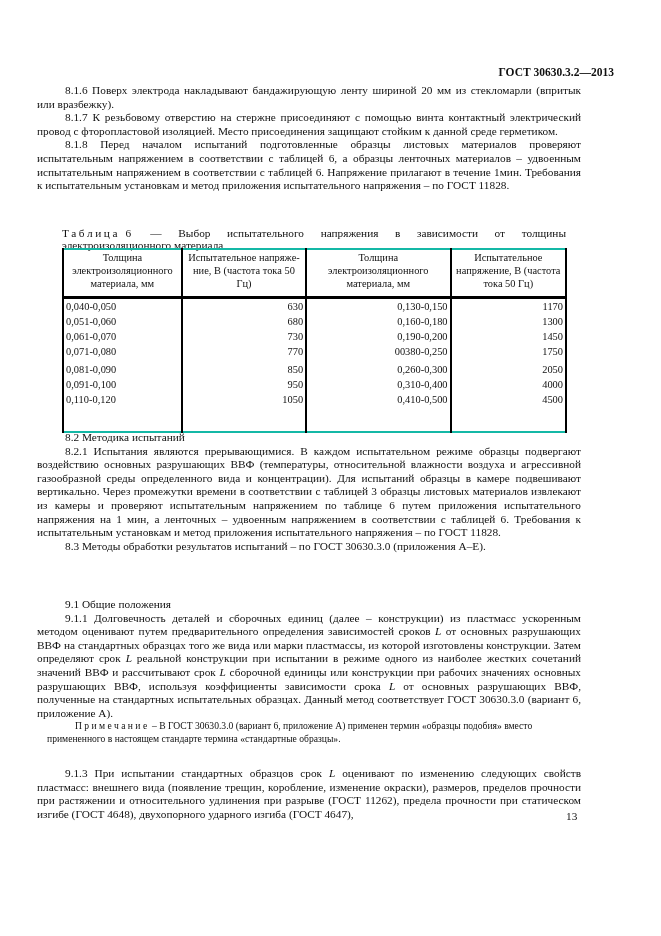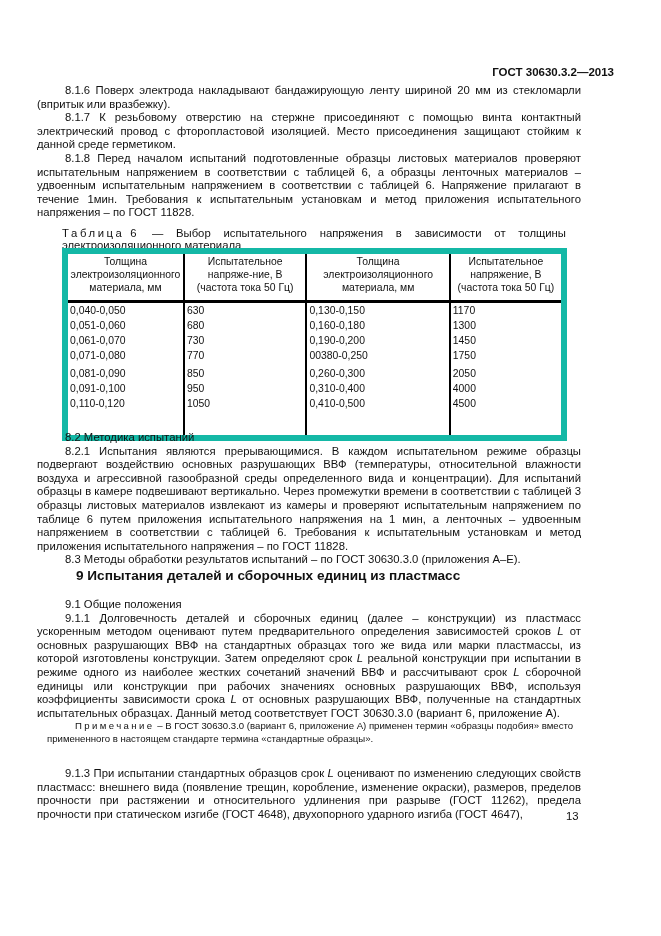--- a/index.html
+++ b/index.html
@@ -1,32 +1,32 @@
 <!DOCTYPE html>
 <html><head>
 <meta charset="utf-8">
 <style>
   html, body { margin: 0; padding: 0; background: #ffffff; }
   body { width: 661px; height: 936px; position: relative; overflow: hidden;
          font-family: "Liberation Sans", sans-serif; color: #111; }
-  .page { position: absolute; left: 0; top: 0; width: 661px; height: 716px; }
+  .page { position: absolute; left: 0; top: 0; width: 661px; height: 716px; font-family: Liberation Serif, serif; }
   .hdr { position: absolute; right: 47px; top: 66px; font-weight: bold; font-size: 11.5px; }
   .block { position: absolute; left: 37px; width: 544px; font-size: 11.3px; line-height: 13.6px; text-align: justify; }
   .p { margin: 0; text-indent: 28px; }
   .sp { letter-spacing: 2.6px; }
   .caption { position: absolute; left: 62px; width: 504px; top: 227px; font-size: 11.3px; line-height: 12px; }
   .caption .l1 { display: flex; justify-content: space-between; }
   table.t6 { position: absolute; left: 62px; top: 248px; width: 505px; border-collapse: collapse;
              font-size: 10.4px; }
   table.t6 th, table.t6 td { border-left: 2px solid #000; border-right: 2px solid #000; padding: 0 2px; }
-  table.t6 { border: 6px solid #14b8a6; }
+  table.t6 { border: 2px solid #14b8a6; }
   table.t6 th { font-weight: normal; text-align: center; vertical-align: top; line-height: 13px; height: 45px;
                 border-bottom: 3px solid #000; padding-top: 1px; }
   table.t6 td { line-height: 15px; height: 15px; }
-  table.t6 td.c { text-align: left; }
+  table.t6 td.c { text-align: right; }
   table.t6 td.l { text-align: left; }
   table.t6 tr.gap td { padding-top: 3px; }
   table.t6 tr.last td { padding-bottom: 24px; }
   .h2 { position: absolute; left: 76px; top: 568px; font-weight: bold; font-size: 13.6px; }
   .note { position: absolute; left: 47px; width: 544px; top: 719px; font-size: 9.6px; line-height: 13px; }
   .note .p { text-indent: 28px; }
   .pnum { position: absolute; left: 566px; top: 810px; font-size: 11.3px; }
   i { font-style: italic; }
 </style>
 </head>
@@ -117,21 +117,20 @@
       </tr>
     </tbody>
   </table>
 
   <div class="block" style="top:431px;">
     <p class="p">8.2 Методика испытаний</p>
     <p class="p">8.2.1 Испытания являются прерывающимися. В каждом испытательном режиме образцы подвергают воздействию основных разрушающих ВВФ (температуры, относительной влажности воздуха и агрессивной газообразной среды определенного вида и концентрации). Для испытаний образцы в камере подвешивают вертикально. Через промежутки времени в соответствии с таблицей 3 образцы листовых материалов извлекают из камеры и проверяют испытательным напряжением по таблице 6 путем приложения испытательного напряжения на 1 мин, а ленточных – удвоенным напряжением в соответствии с таблицей 6. Требования к испытательным установкам и метод приложения испытательного напряжения – по ГОСТ 11828.</p>
     <p class="p">8.3 Методы обработки результатов испытаний – по ГОСТ 30630.3.0 (приложения А–Е).</p>
   </div>
 
-  <div class="h2">9 Испытания деталей и сборочных единиц из пластмасс</div>
 
   <div class="block" style="top:598px;">
     <p class="p">9.1 Общие положения</p>
     <p class="p"><span>9.1.1 Долговечность деталей и сборочных единиц (далее – конструкции) из пластмасс ускоренным методом оценивают путем предварительного определения зависимостей сроков </span><i>L</i><span> от основных разрушающих ВВФ на стандартных образцах того же вида или марки пластмассы, из которой изготовлены конструкции. Затем определяют срок </span><i>L</i><span> реальной конструкции при испытании в режиме одного из наиболее жестких сочетаний значений ВВФ и рассчитывают срок </span><i>L</i><span> сборочной единицы или конструкции при рабочих значениях основных разрушающих ВВФ, используя коэффициенты зависимости срока </span><i>L</i><span> от основных разрушающих ВВФ, полученные на стандартных испытательных образцах. Данный метод соответствует ГОСТ 30630.3.0 (вариант 6, приложение А).</span></p>
   </div>
 
   <div class="note">
     <p class="p"><span class="sp" style="letter-spacing:2.4px">Примечание</span><span> – В ГОСТ 30630.3.0 (вариант 6, приложение А) применен термин «образцы подобия» вместо примененного в настоящем стандарте термина «стандартные образцы».</span></p>
   </div>
 

